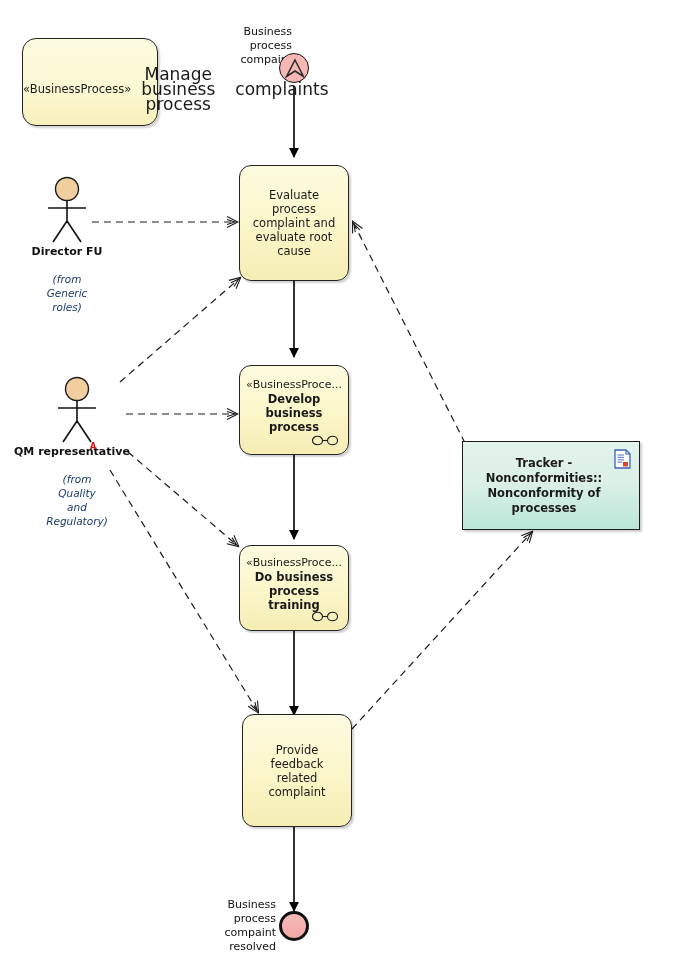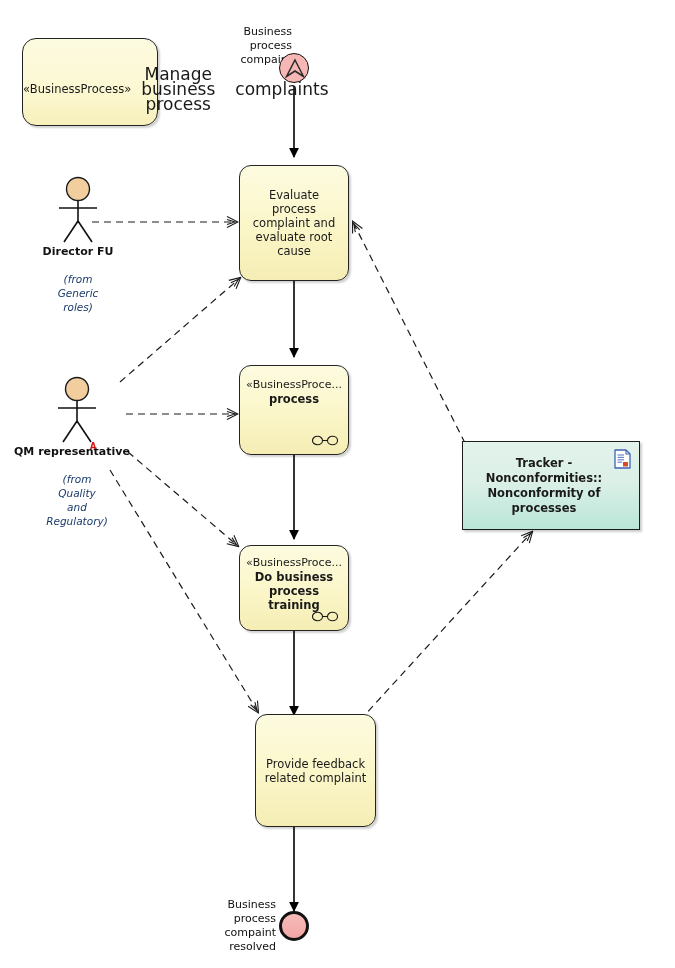--- a/index.html
+++ b/index.html
@@ -240,21 +240,21 @@
     <div>process</div>
     <div>compaint</div>
   </div>
 
   <div class="start-node" style="left:279px; top:53px;">
     <svg class="start-glyph" viewBox="0 0 30 30">
       <path d="M15 6 L23.5 22.5 L15 17 L6.5 22.5 Z" fill="none" stroke="#2b2b2b" stroke-width="1.5" stroke-linejoin="miter"></path>
     </svg>
   </div>
 
-  <div class="actor" style="left:33px; top:176px;">
+  <div class="actor" style="left:22px; top:176px;">
     <svg width="90" height="68" viewBox="0 0 90 68">
       <circle cx="45" cy="13" r="11.5" fill="#f2ce9f" stroke="#1a1a1a" stroke-width="1.4"></circle>
       <line x1="45" y1="25" x2="45" y2="47" stroke="#111111" stroke-width="1.6"></line>
       <line x1="26" y1="32" x2="64" y2="32" stroke="#111111" stroke-width="1.6"></line>
       <line x1="45" y1="45" x2="31" y2="66" stroke="#111111" stroke-width="1.6"></line>
       <line x1="45" y1="45" x2="59" y2="66" stroke="#111111" stroke-width="1.6"></line>
     </svg>
     <div class="name">Director FU</div>
     <div class="from">
       <div>(from</div>
@@ -282,40 +282,41 @@
   </div>
 
   <div class="node activity plain" style="left:239px; top:165px; width:110px; height:116px;">
     <div class="title">Evaluate process</div>
     <div class="title">complaint and</div>
     <div class="title">evaluate root cause</div>
   </div>
 
   <div class="node activity" style="left:239px; top:365px; width:110px; height:90px; justify-content:flex-start; padding-top:12px;">
     <div class="stereo">«BusinessProce...</div>
+    <div class="title">Develop business</div>
     <div class="title">process</div>
     <svg class="rake" viewBox="0 0 26 11">
       <ellipse cx="5.5" cy="5.5" rx="5" ry="4.3" fill="none" stroke="#1a1a1a" stroke-width="1.1"></ellipse>
       <ellipse cx="20.5" cy="5.5" rx="5" ry="4.3" fill="none" stroke="#1a1a1a" stroke-width="1.1"></ellipse>
       <line x1="10.5" y1="5.5" x2="15.5" y2="5.5" stroke="#1a1a1a" stroke-width="1.1"></line>
     </svg>
   </div>
 
   <div class="node activity" style="left:239px; top:545px; width:110px; height:86px; justify-content:flex-start; padding-top:10px;">
     <div class="stereo">«BusinessProce...</div>
     <div class="title">Do business process</div>
     <div class="title">training</div>
     <svg class="rake" viewBox="0 0 26 11">
       <ellipse cx="5.5" cy="5.5" rx="5" ry="4.3" fill="none" stroke="#1a1a1a" stroke-width="1.1"></ellipse>
       <ellipse cx="20.5" cy="5.5" rx="5" ry="4.3" fill="none" stroke="#1a1a1a" stroke-width="1.1"></ellipse>
       <line x1="10.5" y1="5.5" x2="15.5" y2="5.5" stroke="#1a1a1a" stroke-width="1.1"></line>
     </svg>
   </div>
 
-  <div class="node activity plain" style="left:255px; top:714px; width:121px; height:113px;">
+  <div class="node activity plain" style="left:242px; top:714px; width:110px; height:113px;">
     <div class="title">Provide feedback</div>
     <div class="title">related complaint</div>
   </div>
 
   <div class="node tracker" style="left:462px; top:441px; width:178px; height:89px;">
     <div class="title">Tracker - Nonconformities::</div>
     <div class="title" style="padding-top:0;">Nonconformity of processes</div>
     <svg class="doc-icon" viewBox="0 0 17 20">
       <path d="M1 1 H12 L16 5 V19 H1 Z" fill="#ffffff" stroke="#3f62b5" stroke-width="1.3" stroke-linejoin="round"></path>
       <path d="M12 1 V5 H16" fill="none" stroke="#3f62b5" stroke-width="1.1"></path>

